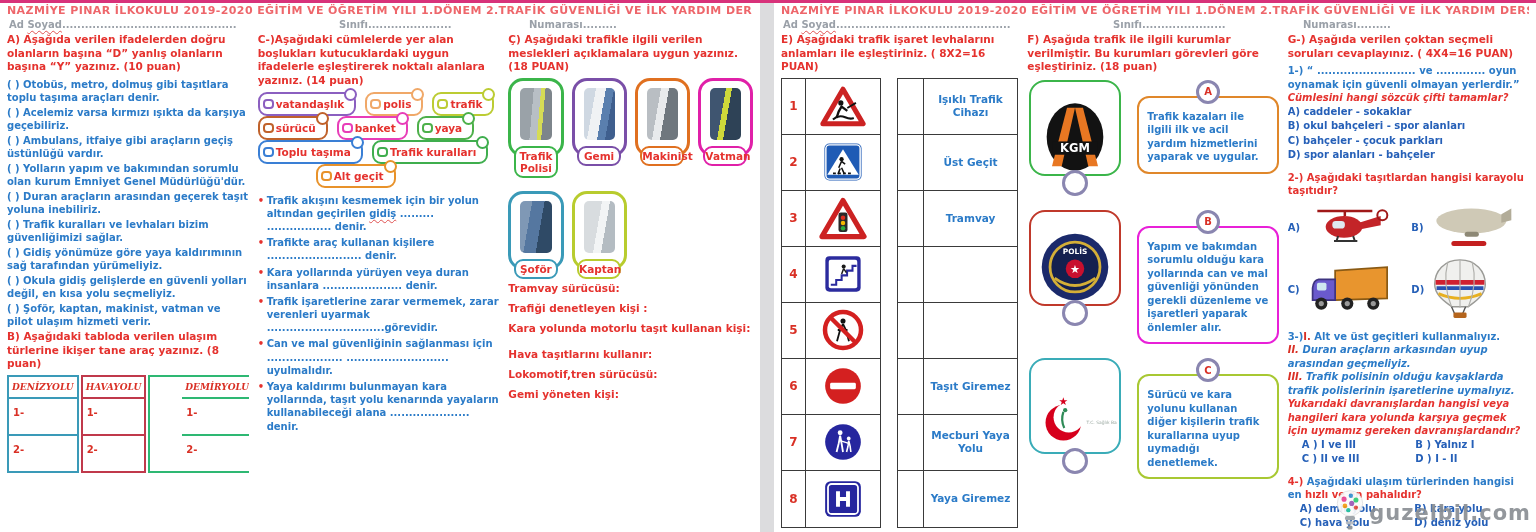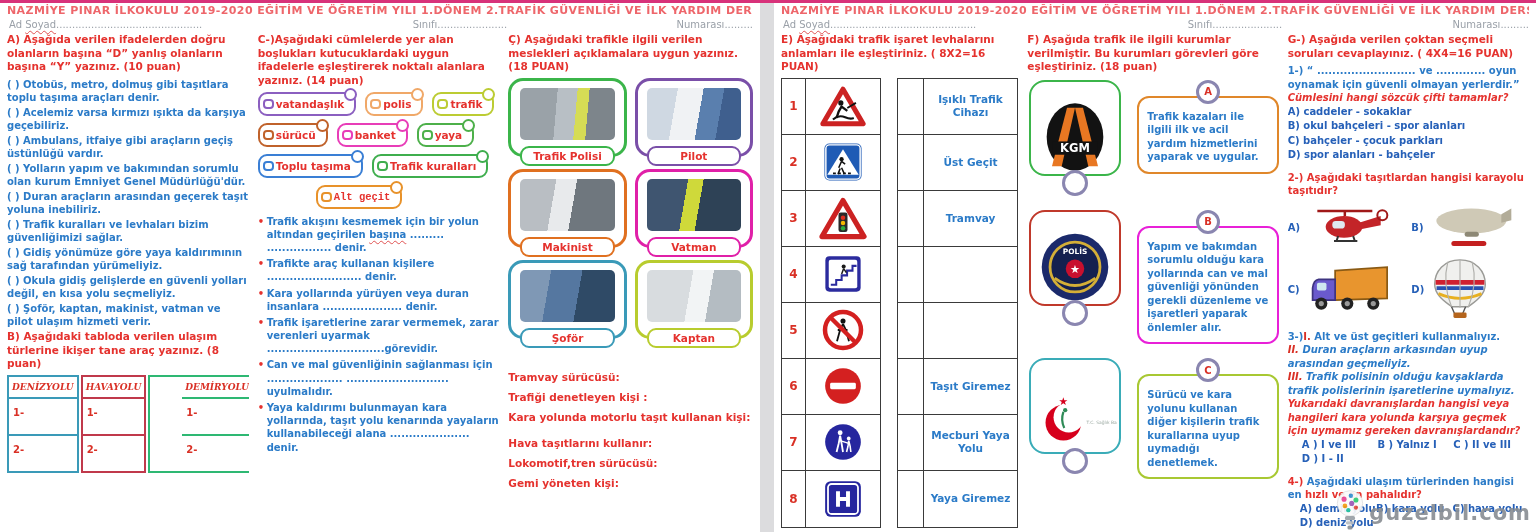--- a/index.html
+++ b/index.html
@@ -5,53 +5,53 @@
   * { margin:0; padding:0; box-sizing:border-box; }
   html,body { width:1536px; height:532px; }
   body { font-family:"DejaVu Sans",sans-serif; background:#cfcfd2; overflow:hidden; }
   .sheet { display:flex; width:1536px; height:532px; border-top:3px solid #d8327a; }
   .page { background:#fff; height:100%; padding:1px 7px 0 7px; overflow:hidden; }
   .page1 { width:760px; }
   .gutter { width:14px; background:#dcdcde; height:100%; }
   .page2 { width:762px; }
 
   .doc-title { color:#ee666b; font-weight:bold; font-size:11px; text-align:center; letter-spacing:.4px; white-space:nowrap; overflow:hidden; }
-  .name-line { display:flex; color:#9aa0a8; font-size:10px; font-weight:normal; margin:2px 0 3px 2px;justify-content:space-between; }
+  .name-line { display:flex; color:#9aa0a8; font-size:10px; font-weight:bold; margin:2px 0 3px 2px; }
   .name-line .seg1 { width:330px; } .name-line .seg2 { width:190px; }
   .wavy { text-decoration:underline wavy #e05252 1px; text-underline-offset:2px; }
 
   .cols { display:flex; gap:9px; }
   .col { overflow:hidden; }
   .red { color:#e5322e; } .blue { color:#2b7bc8; }
   .h { color:#e5322e; font-size:10.5px; font-weight:bold; line-height:1.3; margin-bottom:4px; }
   .item { color:#2b7bc8; font-size:10px; font-weight:bold; line-height:1.3; margin-bottom:2px; }
 
   
   .colA { width:243px; } .colC { width:243px; } .colCh { width:246px; }
 
   .b-table { display:flex; gap:2px; margin-top:4px; }
   .b-col { flex:1; border:2px solid; }
   .bc-teal { border-color:#3a9ab8; } .bc-red { border-color:#c0394b; }
   .bc-green { border-color:#2eb873;padding-left:32px; } .bc-orange { border-color:#e0872a; }
   .b-head { font-family:"DejaVu Serif",serif; font-style:italic; font-weight:bold; color:#d93025; font-size:9px; padding:5px 3px; border-bottom:2px solid; border-color:inherit; white-space:nowrap; }
   .b-cell { color:#d93025; font-weight:bold; font-size:10px; padding:8px 4px 16px; border-bottom:2px solid; border-color:inherit; }
   .b-cell:last-child { border-bottom:none; }
 
-  .banners { display:flex; flex-wrap:wrap; gap:7px 9px; margin:4px 0 6px; }
+  .banners { display:flex; flex-wrap:wrap; gap:0 9px; margin:4px 0 6px; }
   .banner { position:relative; border:2.5px solid var(--c); border-radius:9px; padding:4px 10px 4px 16px; color:#e5322e; font-weight:bold; font-size:10.5px; background:#fff; }
   .banner::before { content:""; position:absolute; left:3px; top:5px; bottom:5px; width:7px; border:2px solid var(--c); border-radius:4px; }
   .banner::after { content:""; position:absolute; right:-3px; top:-6px; width:9px; height:9px; border:2px solid var(--c); border-radius:50%; background:#fff; }
   .bn1{--c:#8b5fc0;} .bn2{--c:#f0a868;} .bn3{--c:#bccc33;} .bn4{--c:#c0622b;}
-  .bn5{--c:#e83db8;} .bn6{--c:#4db04a;} .bn7{--c:#3a7fd5;} .bn8{--c:#3fae4e;} .bn9{--c:#e8922a; margin-left:58px;font-family:Liberation Mono, monospace;}
+  .bn5{--c:#e83db8;} .bn6{--c:#4db04a;} .bn7{--c:#3a7fd5;} .bn8{--c:#3fae4e;} .bn9{--c:#e8922a; margin-left:58px;}
 
   .fills { list-style:none; }
   .fills li { position:relative; padding-left:9px; font-size:10px; font-weight:bold; line-height:1.32; margin-bottom:3px; }
   .fills li::before { content:"•"; position:absolute; left:0; top:0; color:#e5322e; }
 
-  .profs { display:grid; grid-template-columns:1fr 1fr; gap:0 8px; margin-bottom:20px; }
+  .profs { display:grid; grid-template-columns:1fr 1fr 1fr 1fr; gap:10px 8px; margin-bottom:0; }
   .prof { padding-bottom:3px; }
   .prof-frame { border:3px solid var(--c); border-radius:15px; padding:7px 9px 14px; }
   .photo { height:52px; border-radius:5px; }
   .prof-label { position:relative; margin:-11px auto 0; width:80%; border:2.5px solid var(--c); border-radius:9px; background:#fff; text-align:center; color:#e5322e; font-weight:bold; font-size:10.5px; padding:2px 0; }
   .pc1{--c:#3bb54a;} .pc2{--c:#7a4fa8;} .pc3{--c:#e07020;} .pc4{--c:#e020a8;} .pc5{--c:#3a9ab8;} .pc6{--c:#b8cc2e;}
   .ph-polis  { background:linear-gradient(95deg,#9aa2a8 0 38%,#b8bfc5 38% 58%,#d6dc55 58% 70%,#7d858b 70%); }
   .ph-pilot  { background:linear-gradient(100deg,#cfd8e2 0 30%,#f0f2f4 30% 55%,#5a7fae 55% 75%,#3f5f8e 75%); }
   .ph-makinist { background:linear-gradient(100deg,#b9bec3 0 35%,#e8eaec 35% 55%,#6f777e 55%); }
   .ph-vatman { background:linear-gradient(100deg,#3f5570 0 40%,#cfd93a 40% 55%,#2e4256 55%); }
   .ph-sofor  { background:linear-gradient(100deg,#7f98b5 0 30%,#5577a0 30% 60%,#2f4a66 60%); }
@@ -79,21 +79,21 @@
   .lb1{--c:#3bb54a;} .lb2{--c:#c0392b;} .lb3{--c:#3aacb8;}
   .match-circle { width:26px; height:26px; border:3px solid #8a86b0; border-radius:50%; margin-top:-6px; background:#fff; }
   .task-wrap { flex:1; display:flex; flex-direction:column; align-items:center; }
   .letter-circle { width:24px; height:24px; border:3px solid #8a86b0; border-radius:50%; background:#fff; color:#d93025; font-weight:bold; font-size:10px; display:flex; align-items:center; justify-content:center; margin-bottom:-8px; z-index:2; }
   .task-box { border:2.5px solid var(--c); border-radius:12px; padding:12px 8px 8px; color:#2b7bc8; font-weight:bold; font-size:10px; line-height:1.35; background:#fff; }
   .tb1{--c:#e0872a;} .tb2{--c:#e820d8;} .tb3{--c:#a8c832;}
 
   .q { margin-bottom:8px; font-size:10px; font-weight:bold; line-height:1.35; }
   .q .stem { display:block;font-style:italic; }
   .opt { color:#2660b8; font-weight:bold; font-size:10px; line-height:1.45; }
-  .opt2col { display:grid; grid-template-columns:1fr 1fr 1fr; }
+  .opt2col { display:grid; grid-template-columns:1fr 1fr; }
   .q2grid { display:grid; grid-template-columns:1fr 1fr; gap:4px 6px; margin-top:3px; }
   .q2cell { display:flex; align-items:center; gap:3px; }
   .q2cell .lt { color:#2660b8; font-weight:bold; font-size:10px; }
   .roman { color:#d93025; }
   .watermark { position:absolute; bottom:2px; right:-2px; display:flex; align-items:center; gap:2px; opacity:.92; }
   .watermark .wm-text { color:#8a8f94; font-weight:bold; font-size:21px; letter-spacing:1px; }
 
   .sgv { display:block; }
 </style>
 </head>
@@ -154,21 +154,21 @@
           <div class="banner bn2">polis</div>
           <div class="banner bn3">trafik</div>
           <div class="banner bn4">sürücü</div>
           <div class="banner bn5">banket</div>
           <div class="banner bn6">yaya</div>
           <div class="banner bn7">Toplu taşıma</div>
           <div class="banner bn8">Trafik kuralları</div>
           <div class="banner bn9">Alt geçit</div>
         </div>
         <ul class="fills">
-          <li><span class="blue">Trafik akışını kesmemek için bir yolun altından geçirilen </span><span class="blue wavy">başına</span><span class="blue">  .........   ................. denir.</span></li>
+          <li><span class="blue">Trafik akışını kesmemek için bir yolun altından geçirilen </span><span class="blue wavy">gidiş</span><span class="blue">  .........   ................. denir.</span></li>
           <li><span class="blue">Trafikte araç kullanan kişilere ......................... denir.</span></li>
           <li><span class="blue">Kara yollarında yürüyen veya duran insanlara ..................... denir.</span></li>
           <li><span class="blue">Trafik işaretlerine zarar vermemek, zarar verenleri uyarmak ...............................görevidir.</span></li>
           <li><span class="blue">Can ve mal güvenliğinin sağlanması için ....................  ...........................  uyulmalıdır.</span></li>
           <li><span class="blue">Yaya kaldırımı bulunmayan kara yollarında, taşıt yolu kenarında yayaların kullanabileceği alana ..................... denir.</span></li>
         </ul>
       </section>
 
       <section class="col colCh">
         <h2 class="h">Ç) Aşağıdaki trafikle ilgili verilen meslekleri açıklamalara uygun yazınız. (18 PUAN)</h2>
@@ -176,21 +176,21 @@
           <div class="prof pc1">
             <div class="prof-frame">
                 <div class="photo ph-polis"></div>
               </div>
             <div class="prof-label">Trafik Polisi</div>
           </div>
           <div class="prof pc2">
             <div class="prof-frame">
                 <div class="photo ph-pilot"></div>
               </div>
-            <div class="prof-label">Pilot</div>
+            <div class="prof-label">Gemi</div>
           </div>
           <div class="prof pc3">
             <div class="prof-frame">
                 <div class="photo ph-makinist"></div>
               </div>
             <div class="prof-label">Makinist</div>
           </div>
           <div class="prof pc4">
             <div class="prof-frame">
                 <div class="photo ph-vatman"></div>

